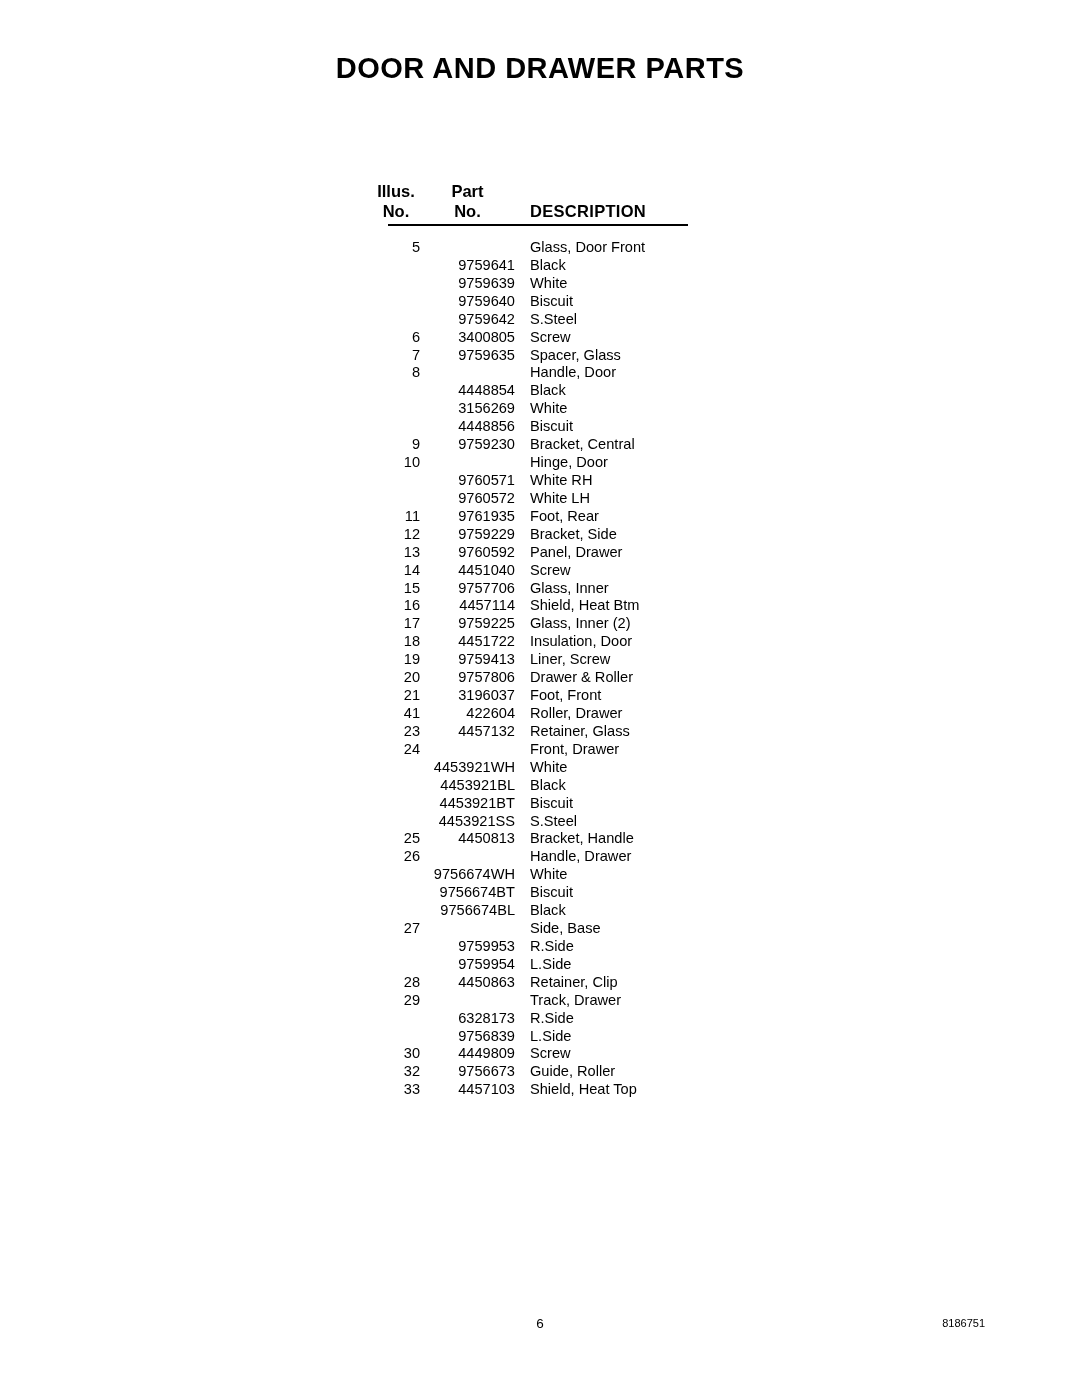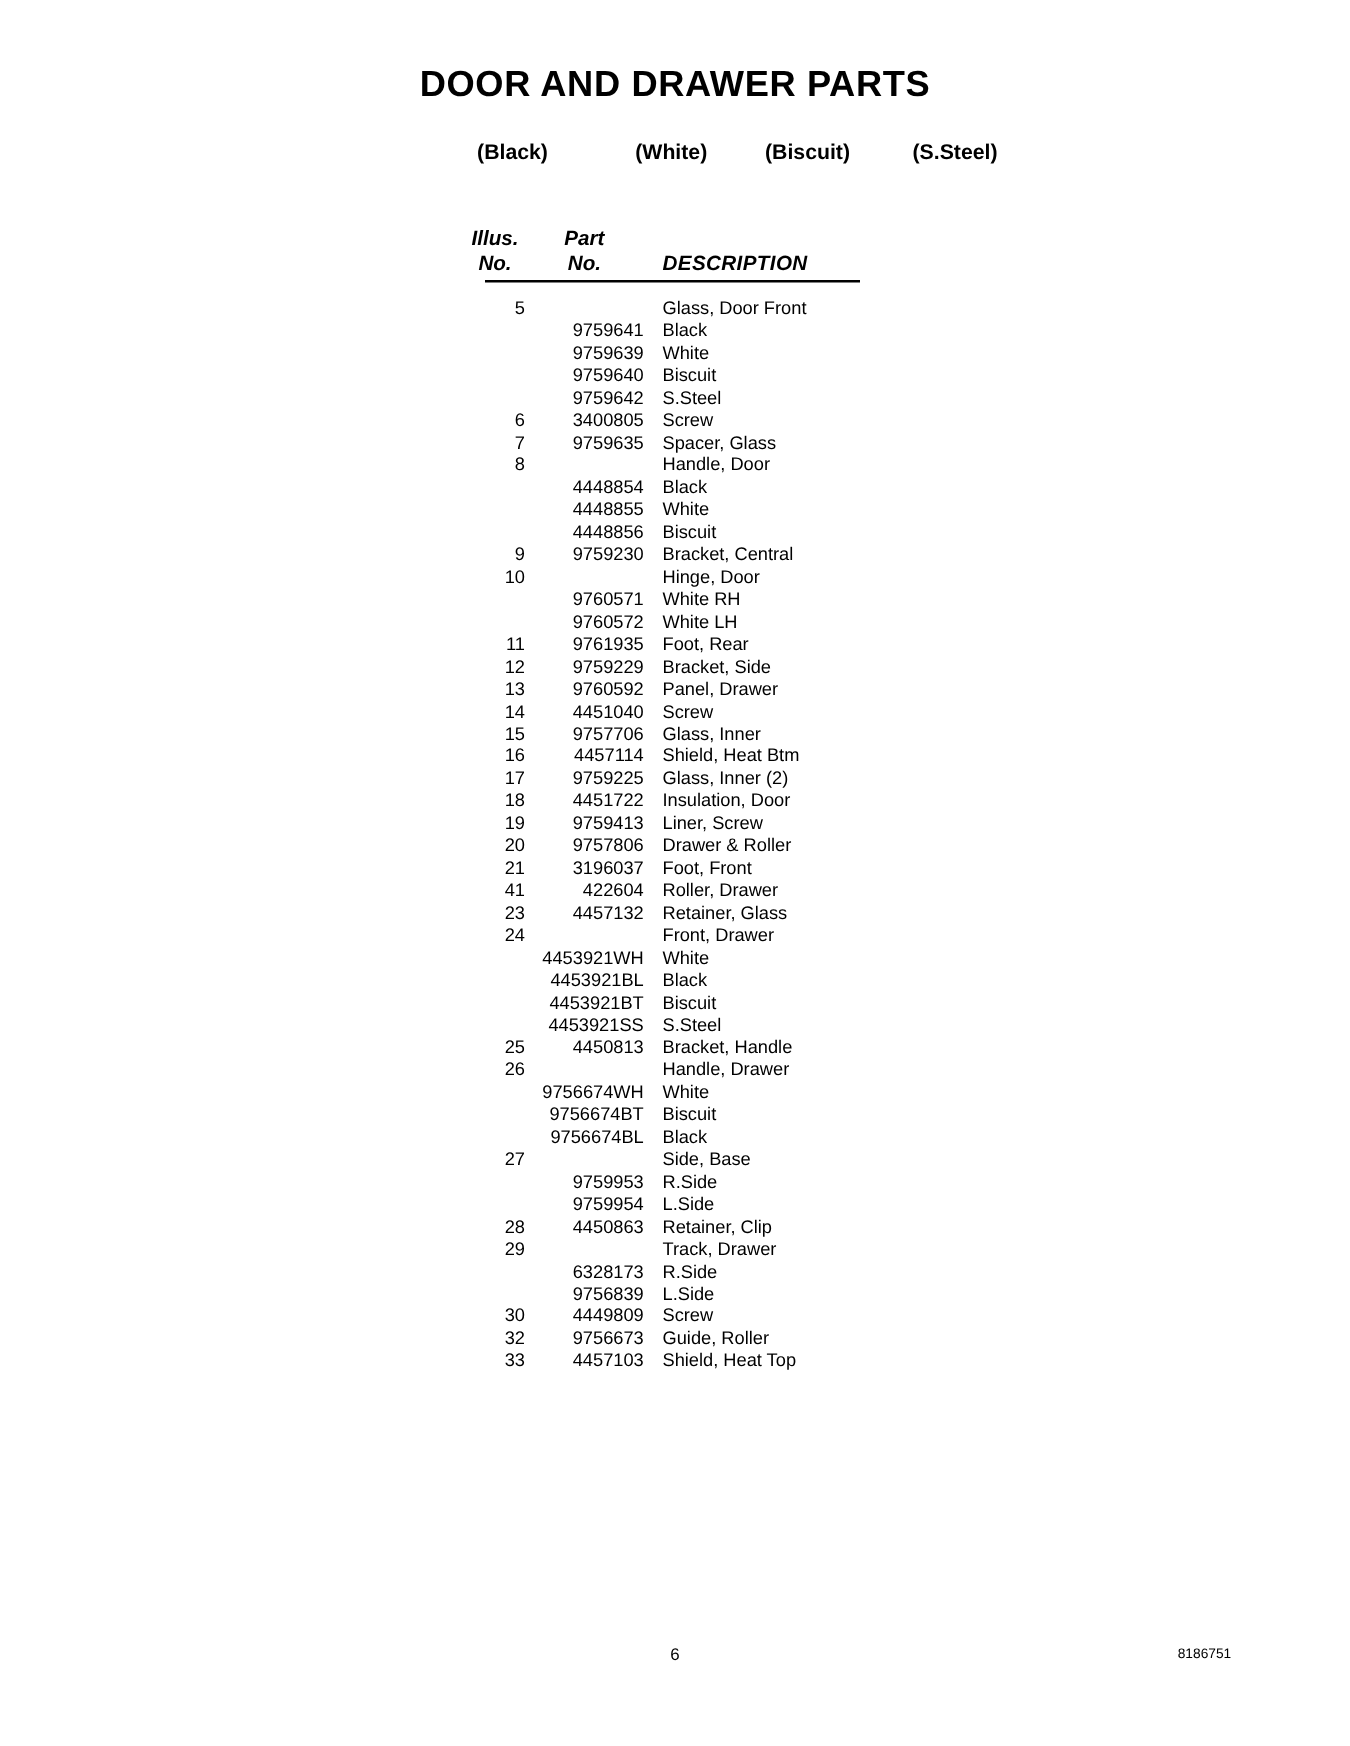--- a/index.html
+++ b/index.html
@@ -53,21 +53,21 @@
     position: absolute;
     top: 171px;
     left: 372px;
     width: 320px;
     font-size: 14.6px;
   }
   .hrow, .trow {
     display: grid;
     grid-template-columns: 48px 95px 1fr;
   }
-  .thead { font-weight: bold; font-size: 16.5px; font-style: italic; }
+  .thead { font-weight: bold; font-size: 16.5px; }
   .thead .hrow { line-height: 20px; }
   .thead .c1, .thead .c2 { text-align: center; }
   .thead .c3 { padding-left: 15px; letter-spacing: 0.3px; }
   .header-rule {
     margin-top: 3px;
     margin-left: 16px;
     width: 300px;
     border-top: 2px solid #000000;
   }
   .tbody { margin-top: 13px; }
@@ -102,26 +102,20 @@
   }
 </style>
 </head>
 <body>
 
 <div class="page">
 
   <div class="title">DOOR AND DRAWER PARTS</div>
 
 
-  <div class="finishes">
-    <span class="finish f0">(Black)</span>
-    <span class="finish f1">(White)</span>
-    <span class="finish f2">(Biscuit)</span>
-    <span class="finish f3">(S.Steel)</span>
-  </div>
 
   <div class="parts-table">
     <div class="thead">
       <div class="hrow">
         <span class="c1">Illus.</span>
         <span class="c2">Part</span>
         <span class="c3"></span>
       </div>
       <div class="hrow">
         <span class="c1">No.</span>
@@ -171,21 +165,21 @@
           <span class="c2"></span>
           <span class="c3">Handle, Door</span>
         </div>
         <div class="trow">
           <span class="c1"></span>
           <span class="c2">4448854</span>
           <span class="c3">Black</span>
         </div>
         <div class="trow">
           <span class="c1"></span>
-          <span class="c2">4448855</span>
+          <span class="c2">3156269</span>
           <span class="c3">White</span>
         </div>
         <div class="trow">
           <span class="c1"></span>
           <span class="c2">4448856</span>
           <span class="c3">Biscuit</span>
         </div>
         <div class="trow">
           <span class="c1">9</span>
           <span class="c2">9759230</span>

